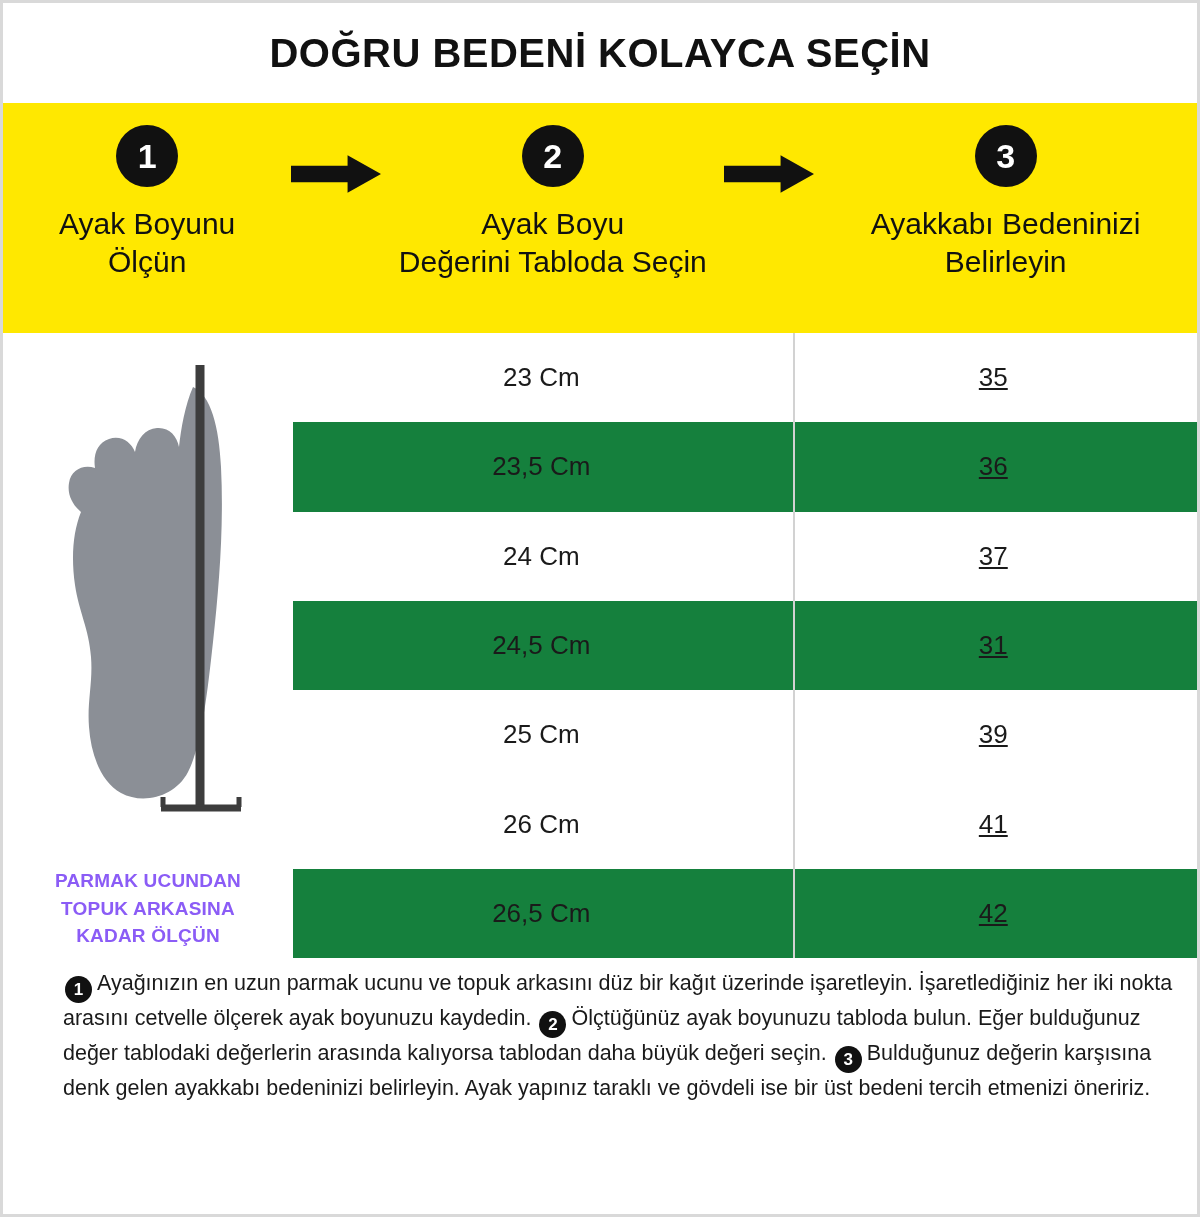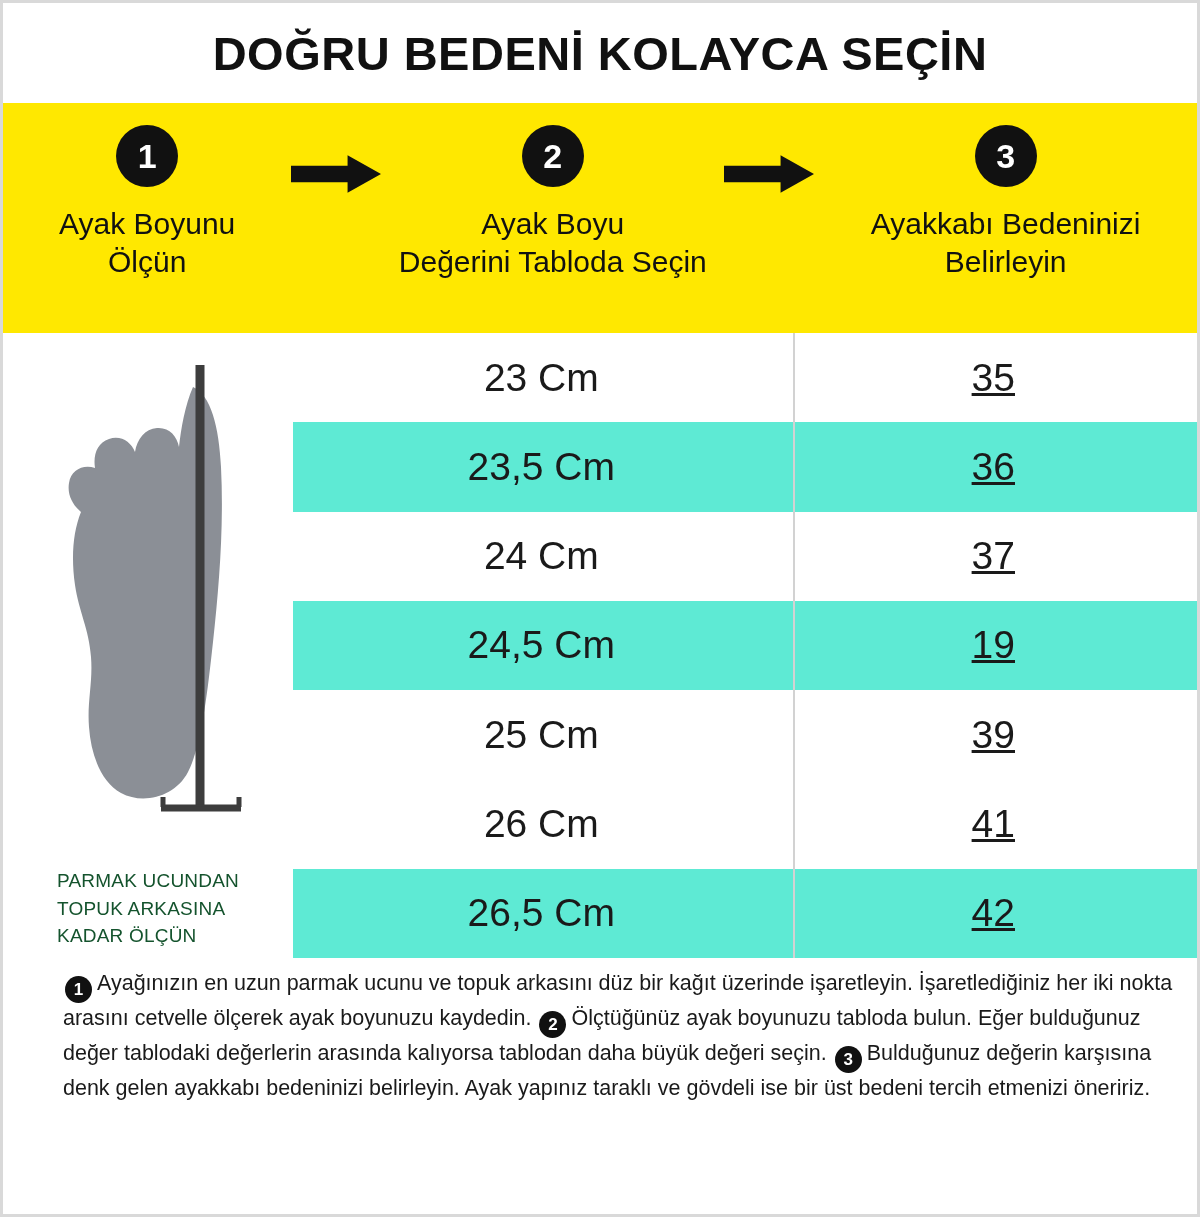--- a/index.html
+++ b/index.html
@@ -24,21 +24,21 @@
 
   
   .title-bar {
     height: 100px;
     display: flex;
     align-items: center;
     justify-content: center;
     background: #ffffff;
   }
   .title-bar .title {
-    font-size: 47px;
+    font-size: 40px;
     font-weight: bold;
     letter-spacing: 0.5px;
     color: #111111;
     text-align: center;
   }
 
   
   .steps {
     background: #ffe800;
     height: 230px;
@@ -106,41 +106,42 @@
   }
   .foot-figure {
     flex: 1;
     display: flex;
     align-items: flex-start;
     justify-content: center;
     padding-top: 14px;
   }
   .foot-caption {
     font-size: 19px;
-    font-weight: normal;
+    font-weight: bold;
+    text-align: center;
     line-height: 1.45;
-    color: #14532d;
+    color: #8b5cf6;
     padding: 0 10px 8px 10px;
     letter-spacing: 0.2px;
   }
 
   .size-table {
     flex: 1;
     border-collapse: collapse;
     table-layout: fixed;
   }
   .size-table td {
     height: 78px;
-    font-size: 39px;
+    font-size: 26px;
     text-align: center;
     color: #1a1a1a;
     vertical-align: middle;
   }
   .size-table tr.alt td {
-    background: #5eead4;
+    background: #15803d;
   }
   .size-table td.col-cm { width: 500px; }
   .size-table td.col-size { width: 410px; text-decoration: underline; }
   .vline {
     position: absolute;
     top: 330px;
     left: 790px;
     width: 2px;
     height: 625px;
     background: #d2d2d2;
@@ -243,21 +244,21 @@
         <tr class="alt">
           <td class="col-cm">23,5 Cm</td>
           <td class="col-size">36</td>
         </tr>
         <tr>
           <td class="col-cm">24 Cm</td>
           <td class="col-size">37</td>
         </tr>
         <tr class="alt">
           <td class="col-cm">24,5 Cm</td>
-          <td class="col-size">19</td>
+          <td class="col-size">31</td>
         </tr>
         <tr>
           <td class="col-cm">25 Cm</td>
           <td class="col-size">39</td>
         </tr>
         <tr>
           <td class="col-cm">26 Cm</td>
           <td class="col-size">41</td>
         </tr>
         <tr class="alt">

